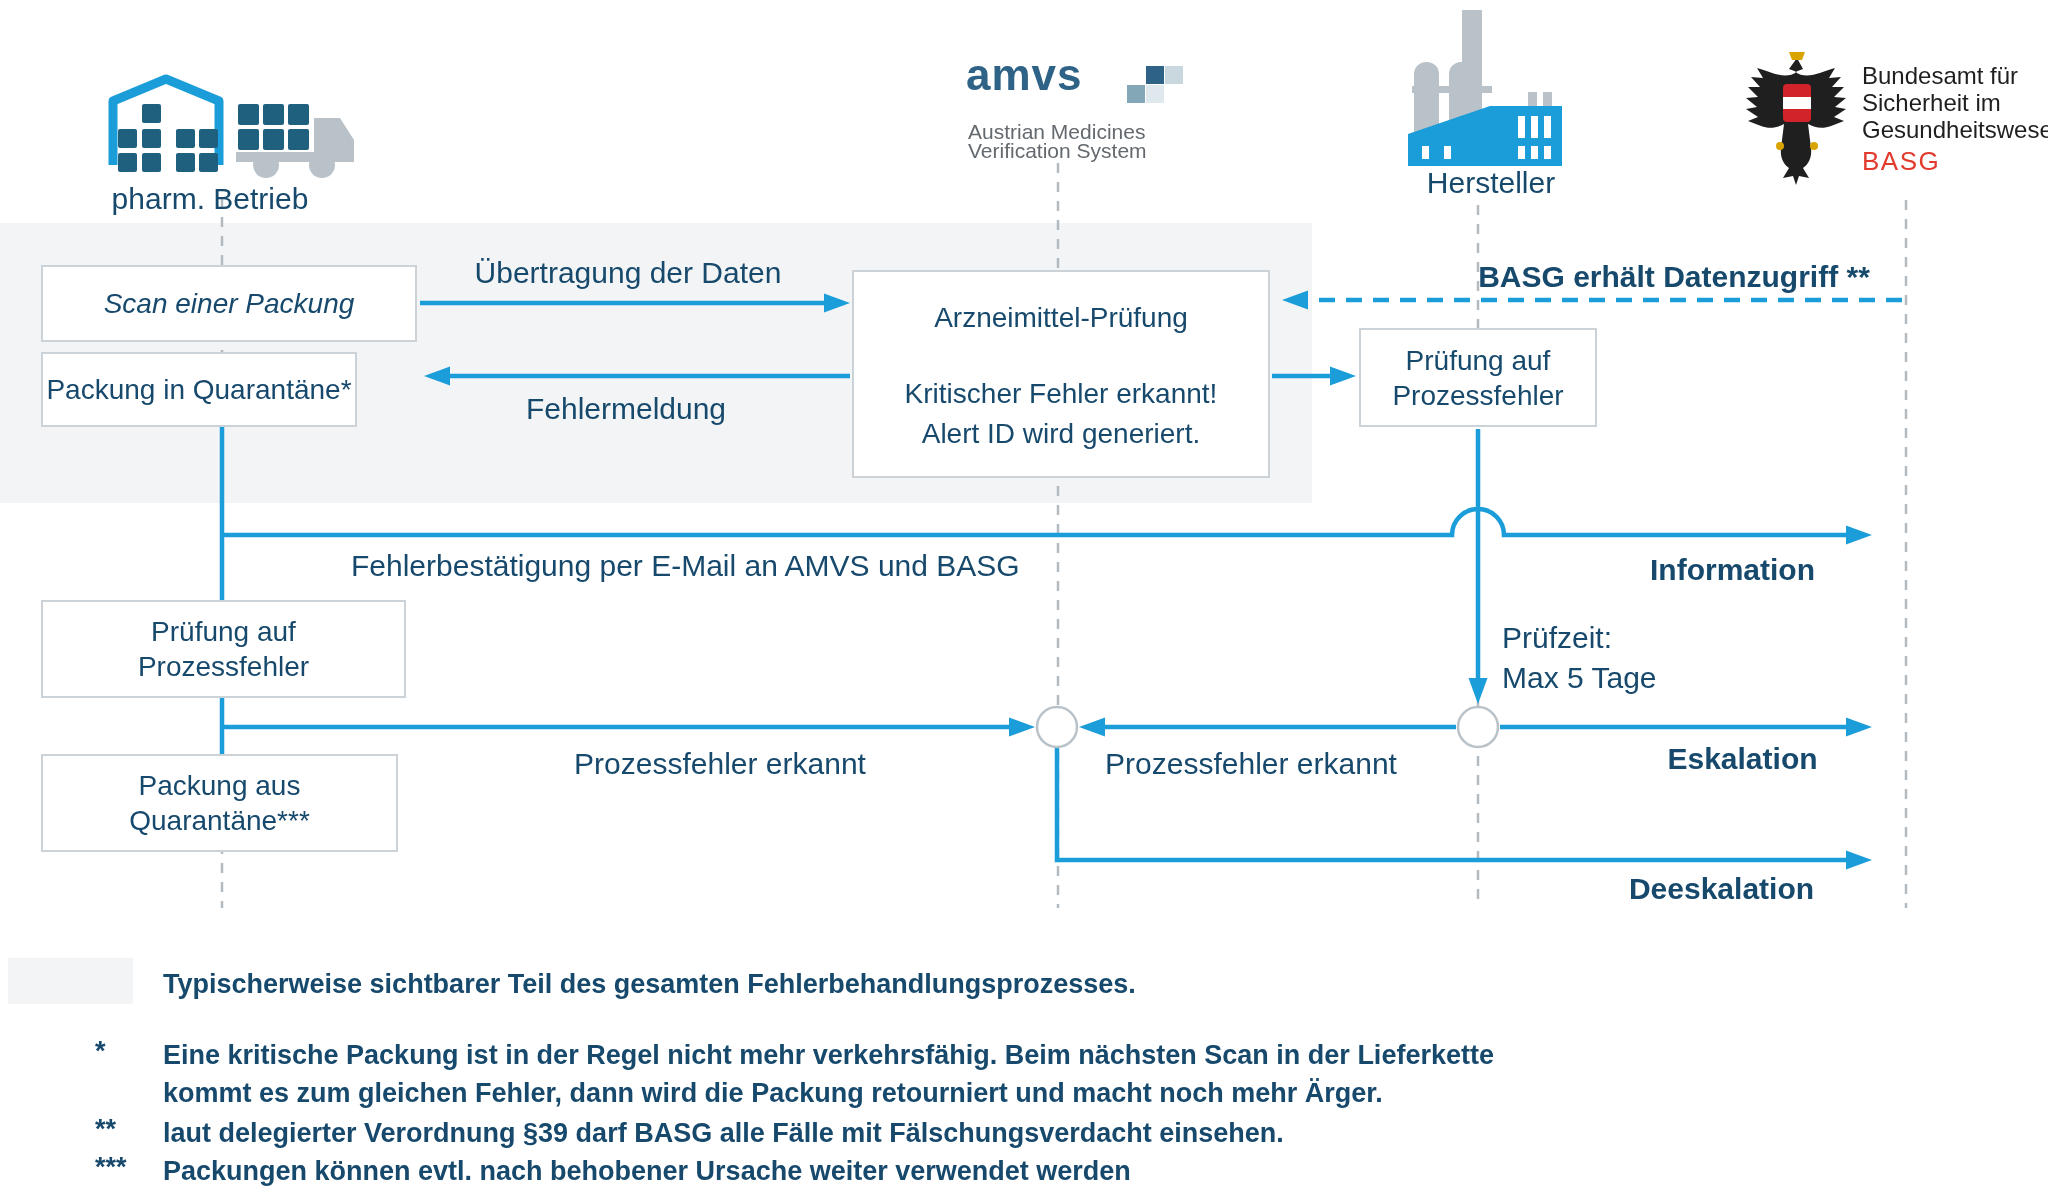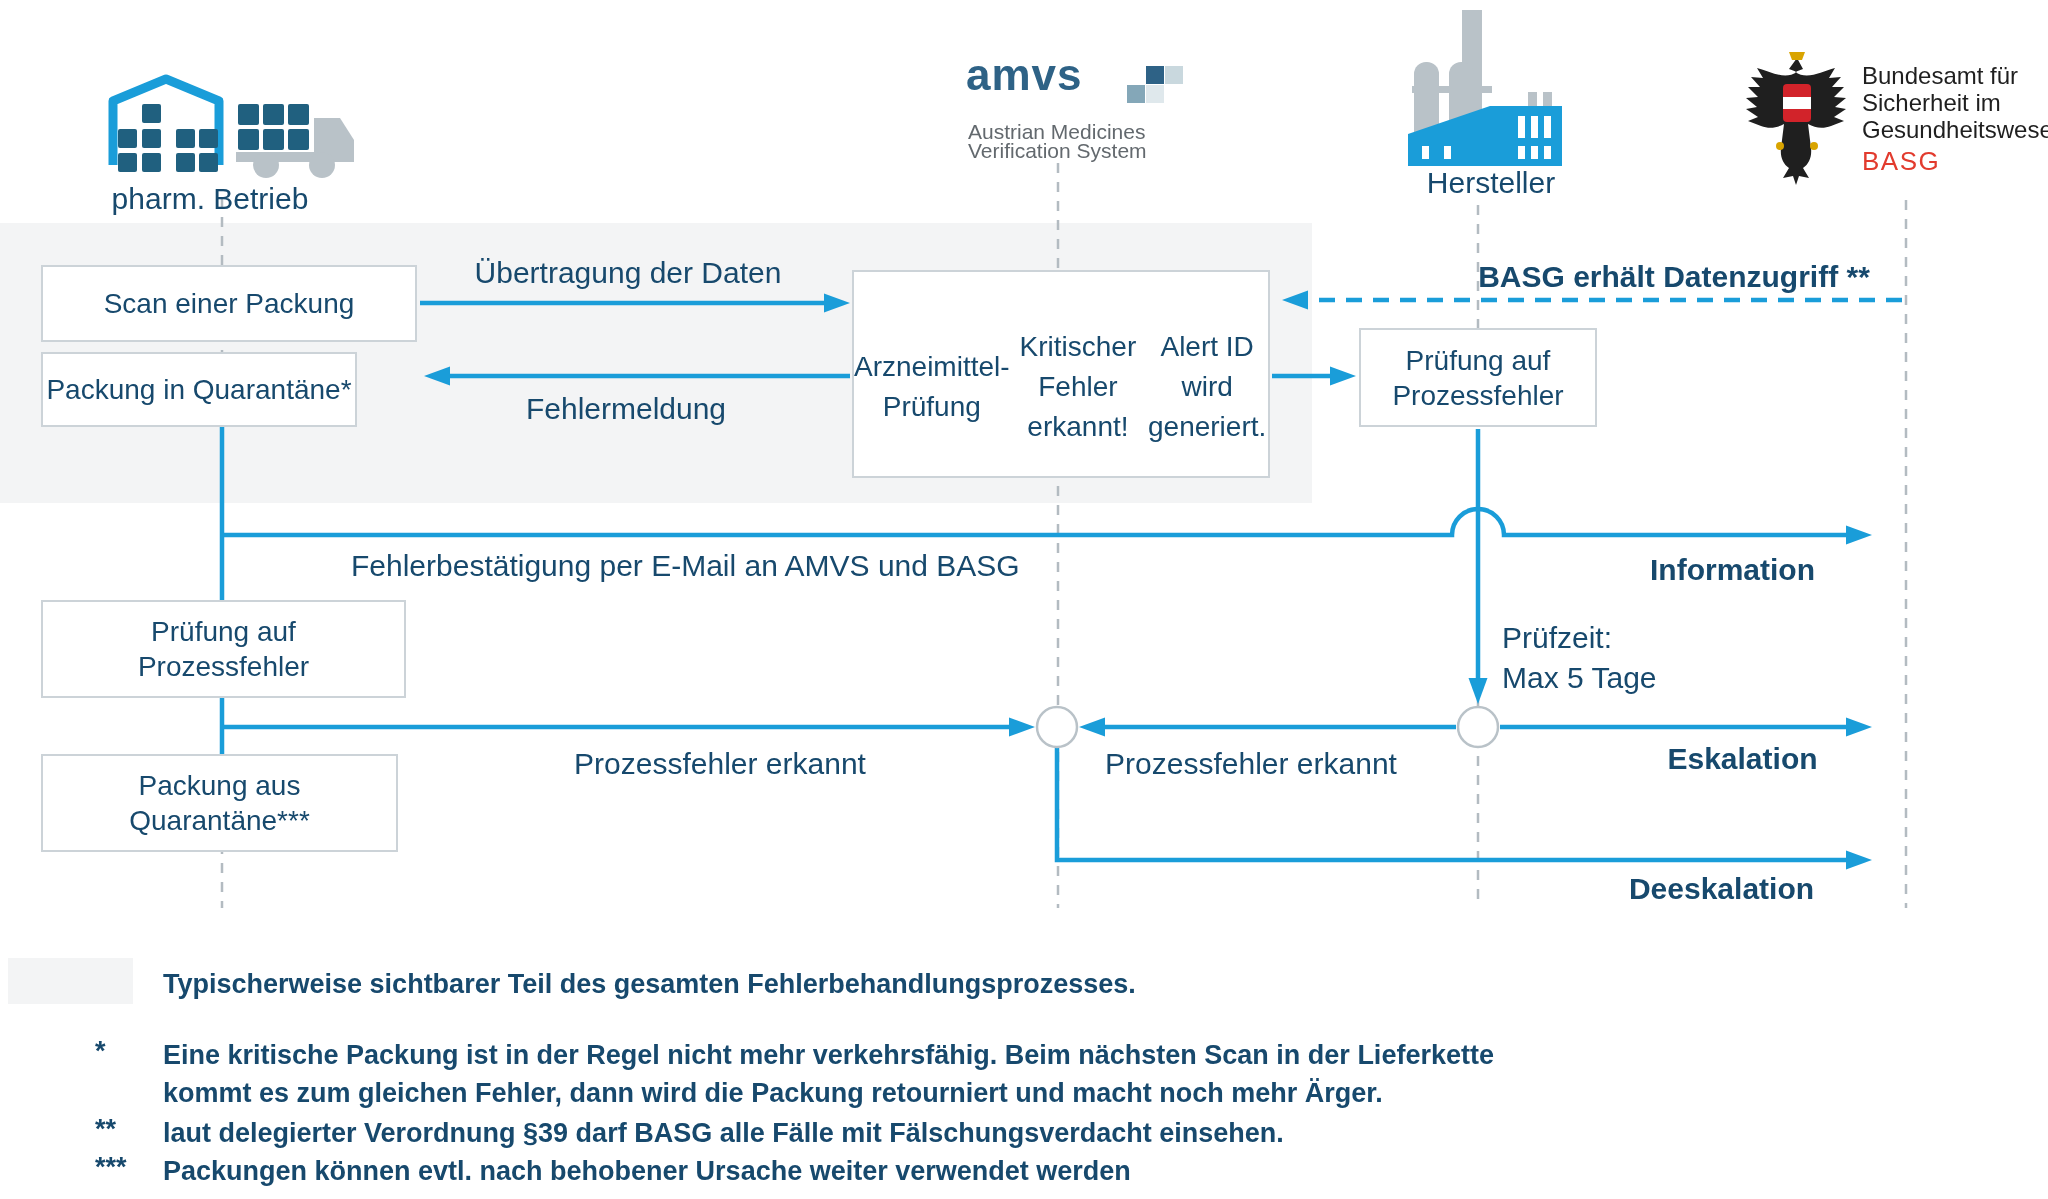--- a/index.html
+++ b/index.html
@@ -23,21 +23,21 @@
   #amvs-logo-text{
     position:absolute;left:966px;top:50px;z-index:2;
     font-family:Liberation Sans, sans-serif;font-weight:bold;font-size:44px;color:#2e6286;letter-spacing:1px;
   }
   #amvs-tagline{position:absolute;left:968px;top:122px;z-index:2;font-size:21px;line-height:19px;color:#63696e;}
   #basg-text{position:absolute;left:1862px;top:62px;z-index:2;font-size:24px;line-height:27px;color:#1f1f1f;}
   #basg-abbr{color:#e23b2e;font-size:26px;letter-spacing:1.5px;margin-top:5px;}
   #legend-swatch{position:absolute;left:8px;top:958px;width:125px;height:46px;background:#f3f4f5;z-index:2;}
   .foot{position:absolute;z-index:2;color:#17496d;font-size:27px;font-weight:bold;line-height:38px;}
   .fn-marker{position:absolute;left:95px;z-index:2;color:#17496d;font-size:27px;font-weight:bold;}
-  #box-amvs-check{flex-direction:row;justify-content:flex-start;padding-top:26px;line-height:40px;}
+  #box-amvs-check{flex-direction:column;justify-content:flex-start;padding-top:26px;line-height:40px;}
   #box-amvs-check .gap{height:36px;}
 </style>
 </head>
 <body>
 
 <div id="stage">
 
   <div id="gray-region" style="left:0;top:223px;width:1312px;height:280px;"></div>
 
   <svg id="flow-svg" class="layer" width="2048" height="1199" viewBox="0 0 2048 1199">
@@ -169,21 +169,21 @@
 
   <div class="actor-label" style="left:1389px;top:166px;width:204px;">Hersteller</div>
 
   <div id="basg-text">
     <div>Bundesamt für</div>
     <div>Sicherheit im</div>
     <div>Gesundheitswesen</div>
     <div id="basg-abbr">BASG</div>
   </div>
 
-  <div class="box" style="left:41px;top:265px;width:376px;height:77px;">
+  <div class="box" style="left:41px;top:265px;width:376px;height:77px;font-style:italic;">
     <span>Scan einer Packung</span>
   </div>
 
   <div class="box" style="left:41px;top:352px;width:316px;height:75px;">
     <span>Packung in Quarantäne*</span>
   </div>
 
   <div class="box" id="box-amvs-check" style="left:852px;top:270px;width:418px;height:208px;">
     <span>Arzneimittel-Prüfung</span>
     <span class="gap"></span>

